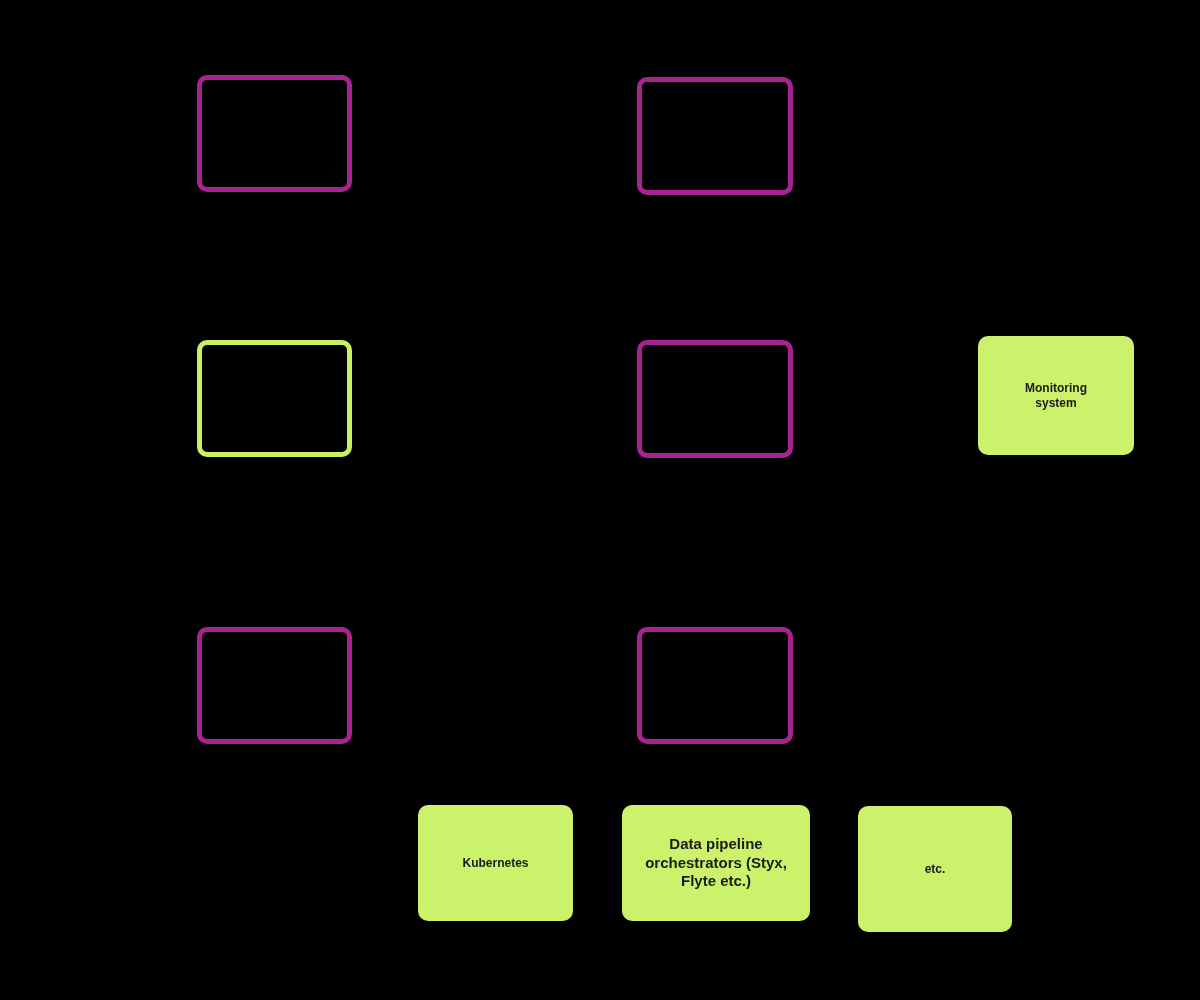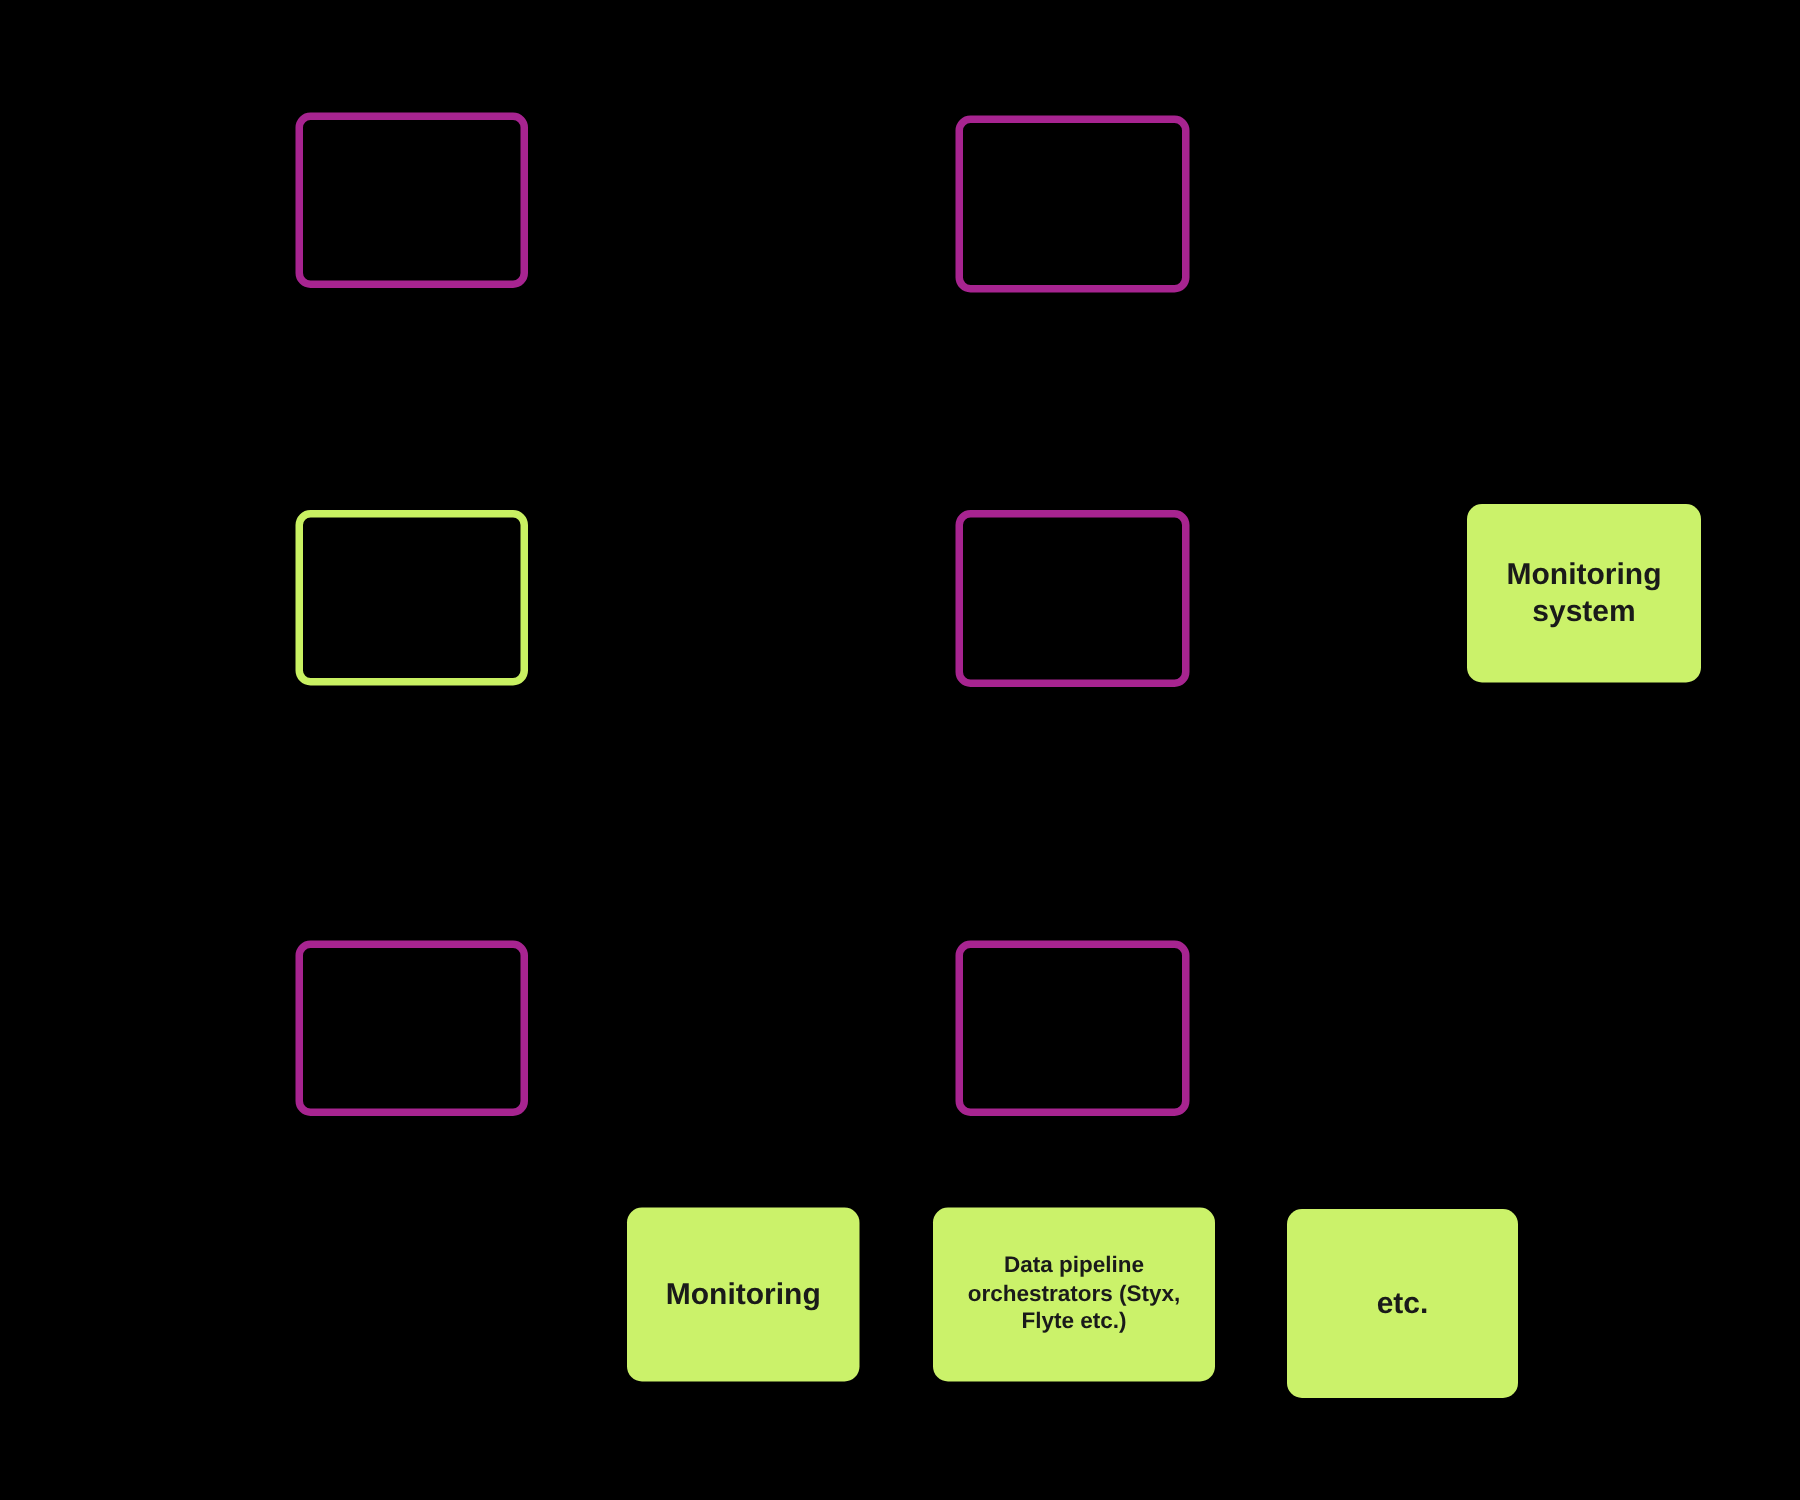--- a/index.html
+++ b/index.html
@@ -31,21 +31,21 @@
     background: transparent;
     border-style: solid;
     border-width: 5px;
   }
   .outline-magenta { border-color: #A72490; }
   .outline-lime    { border-color: #C9F162; }
   .filled-lime {
     background: #CBF26A;
     color: #1A1A1A;
     font-weight: bold;
-    font-size: 20px;
+    font-size: 12px;
     line-height: 1.25;
     padding: 10px 32px;
   }
   .filled-lime.small-text { font-size: 15px; padding: 10px 14px; }
 
   
   .r1c1 { left: 197px; top: 75px;  width: 155px; height: 117px; }
   .r1c2 { left: 637px; top: 77px;  width: 156px; height: 118px; }
   .r2c1 { left: 197px; top: 340px; width: 155px; height: 117px; }
   .r2c2 { left: 637px; top: 340px; width: 156px; height: 118px; }
@@ -71,21 +71,21 @@
 
   <div class="node filled-lime r2c3">
     <span>Monitoring system</span>
   </div>
 
   <div class="node outline outline-magenta r3c1"></div>
 
   <div class="node outline outline-magenta r3c2"></div>
 
   <div class="node filled-lime r4c1">
-    <span>Monitoring</span>
+    <span>Kubernetes</span>
   </div>
 
   <div class="node filled-lime small-text r4c2">
     <span>Data pipeline orchestrators (Styx, Flyte etc.)</span>
   </div>
 
   <div class="node filled-lime r4c3">
     <span>etc.</span>
   </div>
 

